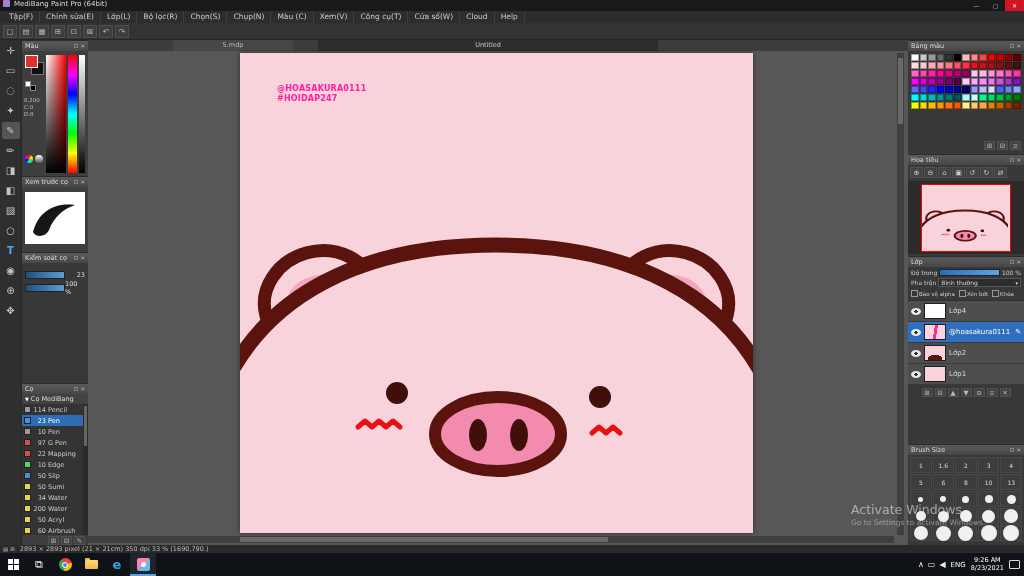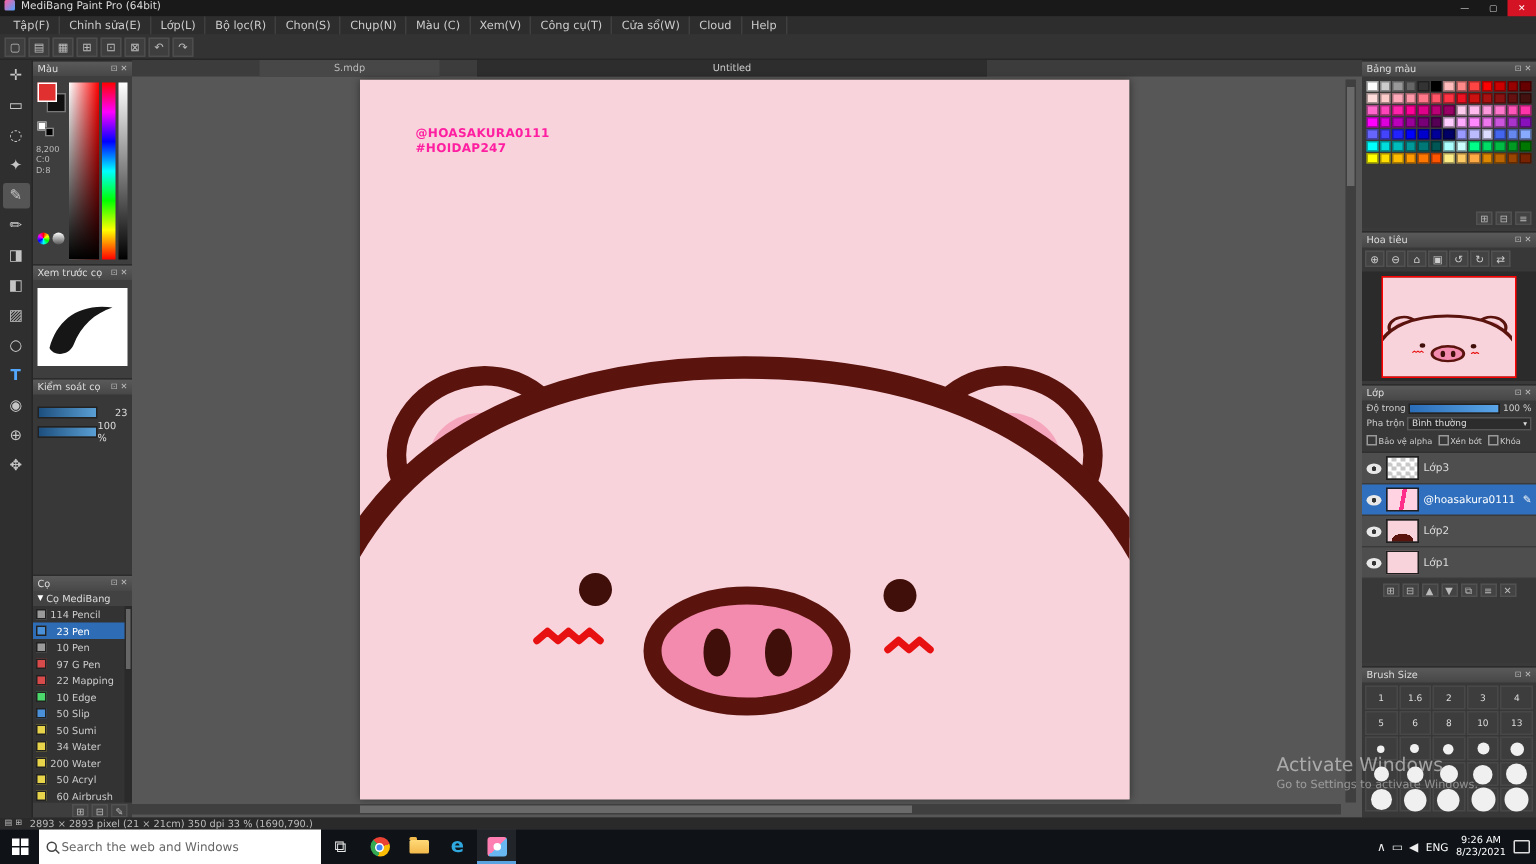--- a/index.html
+++ b/index.html
@@ -574,24 +574,24 @@
       </span>
     </div>
     <div class="lay-checks">
 
     <span class="chk">Bảo vệ alpha</span>
         <span class="chk">Xén bớt</span>
         <span class="chk">Khóa</span>
       </div>
     <div class="layer-list">
 
-        <div class="layer-row">
+    <div class="layer-row">
           <span class="eye"></span>
-          <span class="lthumb" style="background: repeating-conic-gradient(rgb(200, 200, 200) 0%, rgb(200, 200, 200) 25%, rgb(255, 255, 255) 0%, rgb(255, 255, 255) 50%) 0px 0px / 6px 6px;"></span>
-          <span class="lname">Lớp3</span>
+          <span class="lthumb" style="background: rgb(255, 255, 255);"></span>
+          <span class="lname">Lớp4</span>
           <span class="ledit"></span>
         </div>
         <div class="layer-row selected">
           <span class="eye"></span>
           <span class="lthumb" style="background: linear-gradient(100deg, rgb(255, 211, 226) 45%, rgb(255, 45, 138) 45%, rgb(255, 45, 138) 58%, rgb(255, 211, 226) 58%);"></span>
           <span class="lname">@hoasakura0111</span>
           <span class="ledit">✎</span>
         </div>
         <div class="layer-row">
           <span class="eye"></span>
@@ -745,24 +745,20 @@
   </div>
 
   <div class="taskbar">
     <div class="start">
       <span class="win-logo">
           <i></i>
           <i></i>
           <i></i>
           <i></i>
         </span>
-    </div>
-    <div class="search">
-      <span class="mag"></span>
-      <input placeholder="Search the web and Windows" style="">
     </div>
     <div class="tb-app">
         <span class="tv-ic">⧉</span>
       </div>
     <div class="tb-app">
         <span class="chrome-icon"></span>
       </div>
     <div class="tb-app">
         <span class="folder-icon"></span>
       </div>

